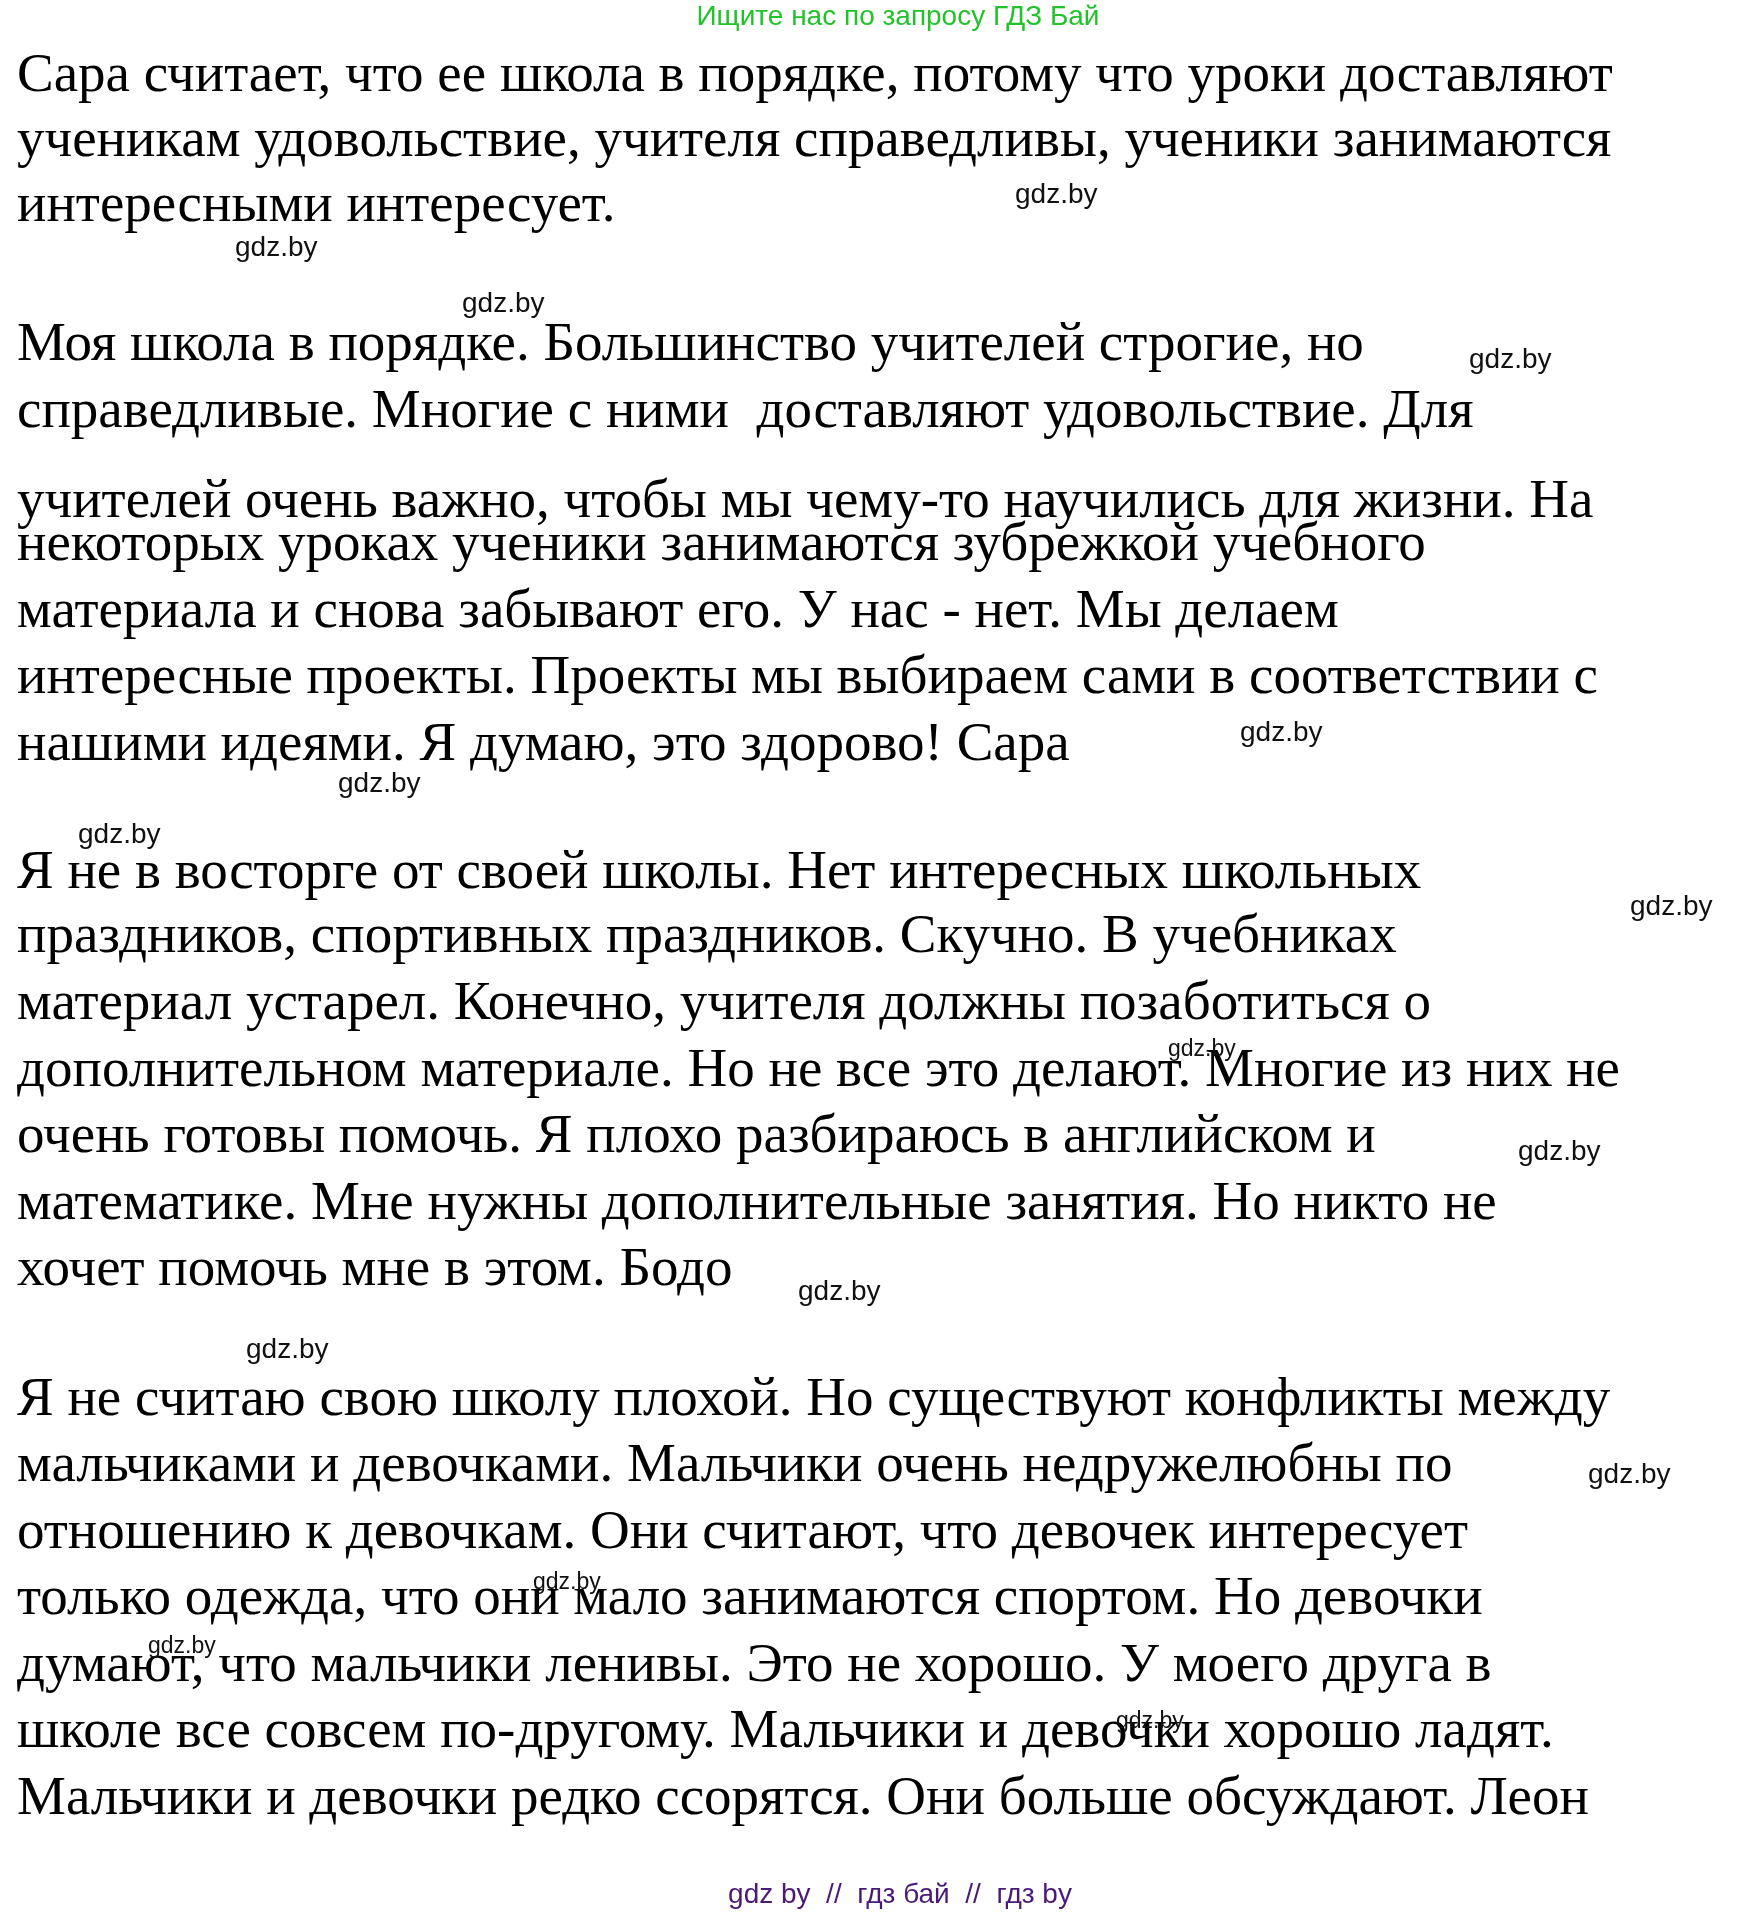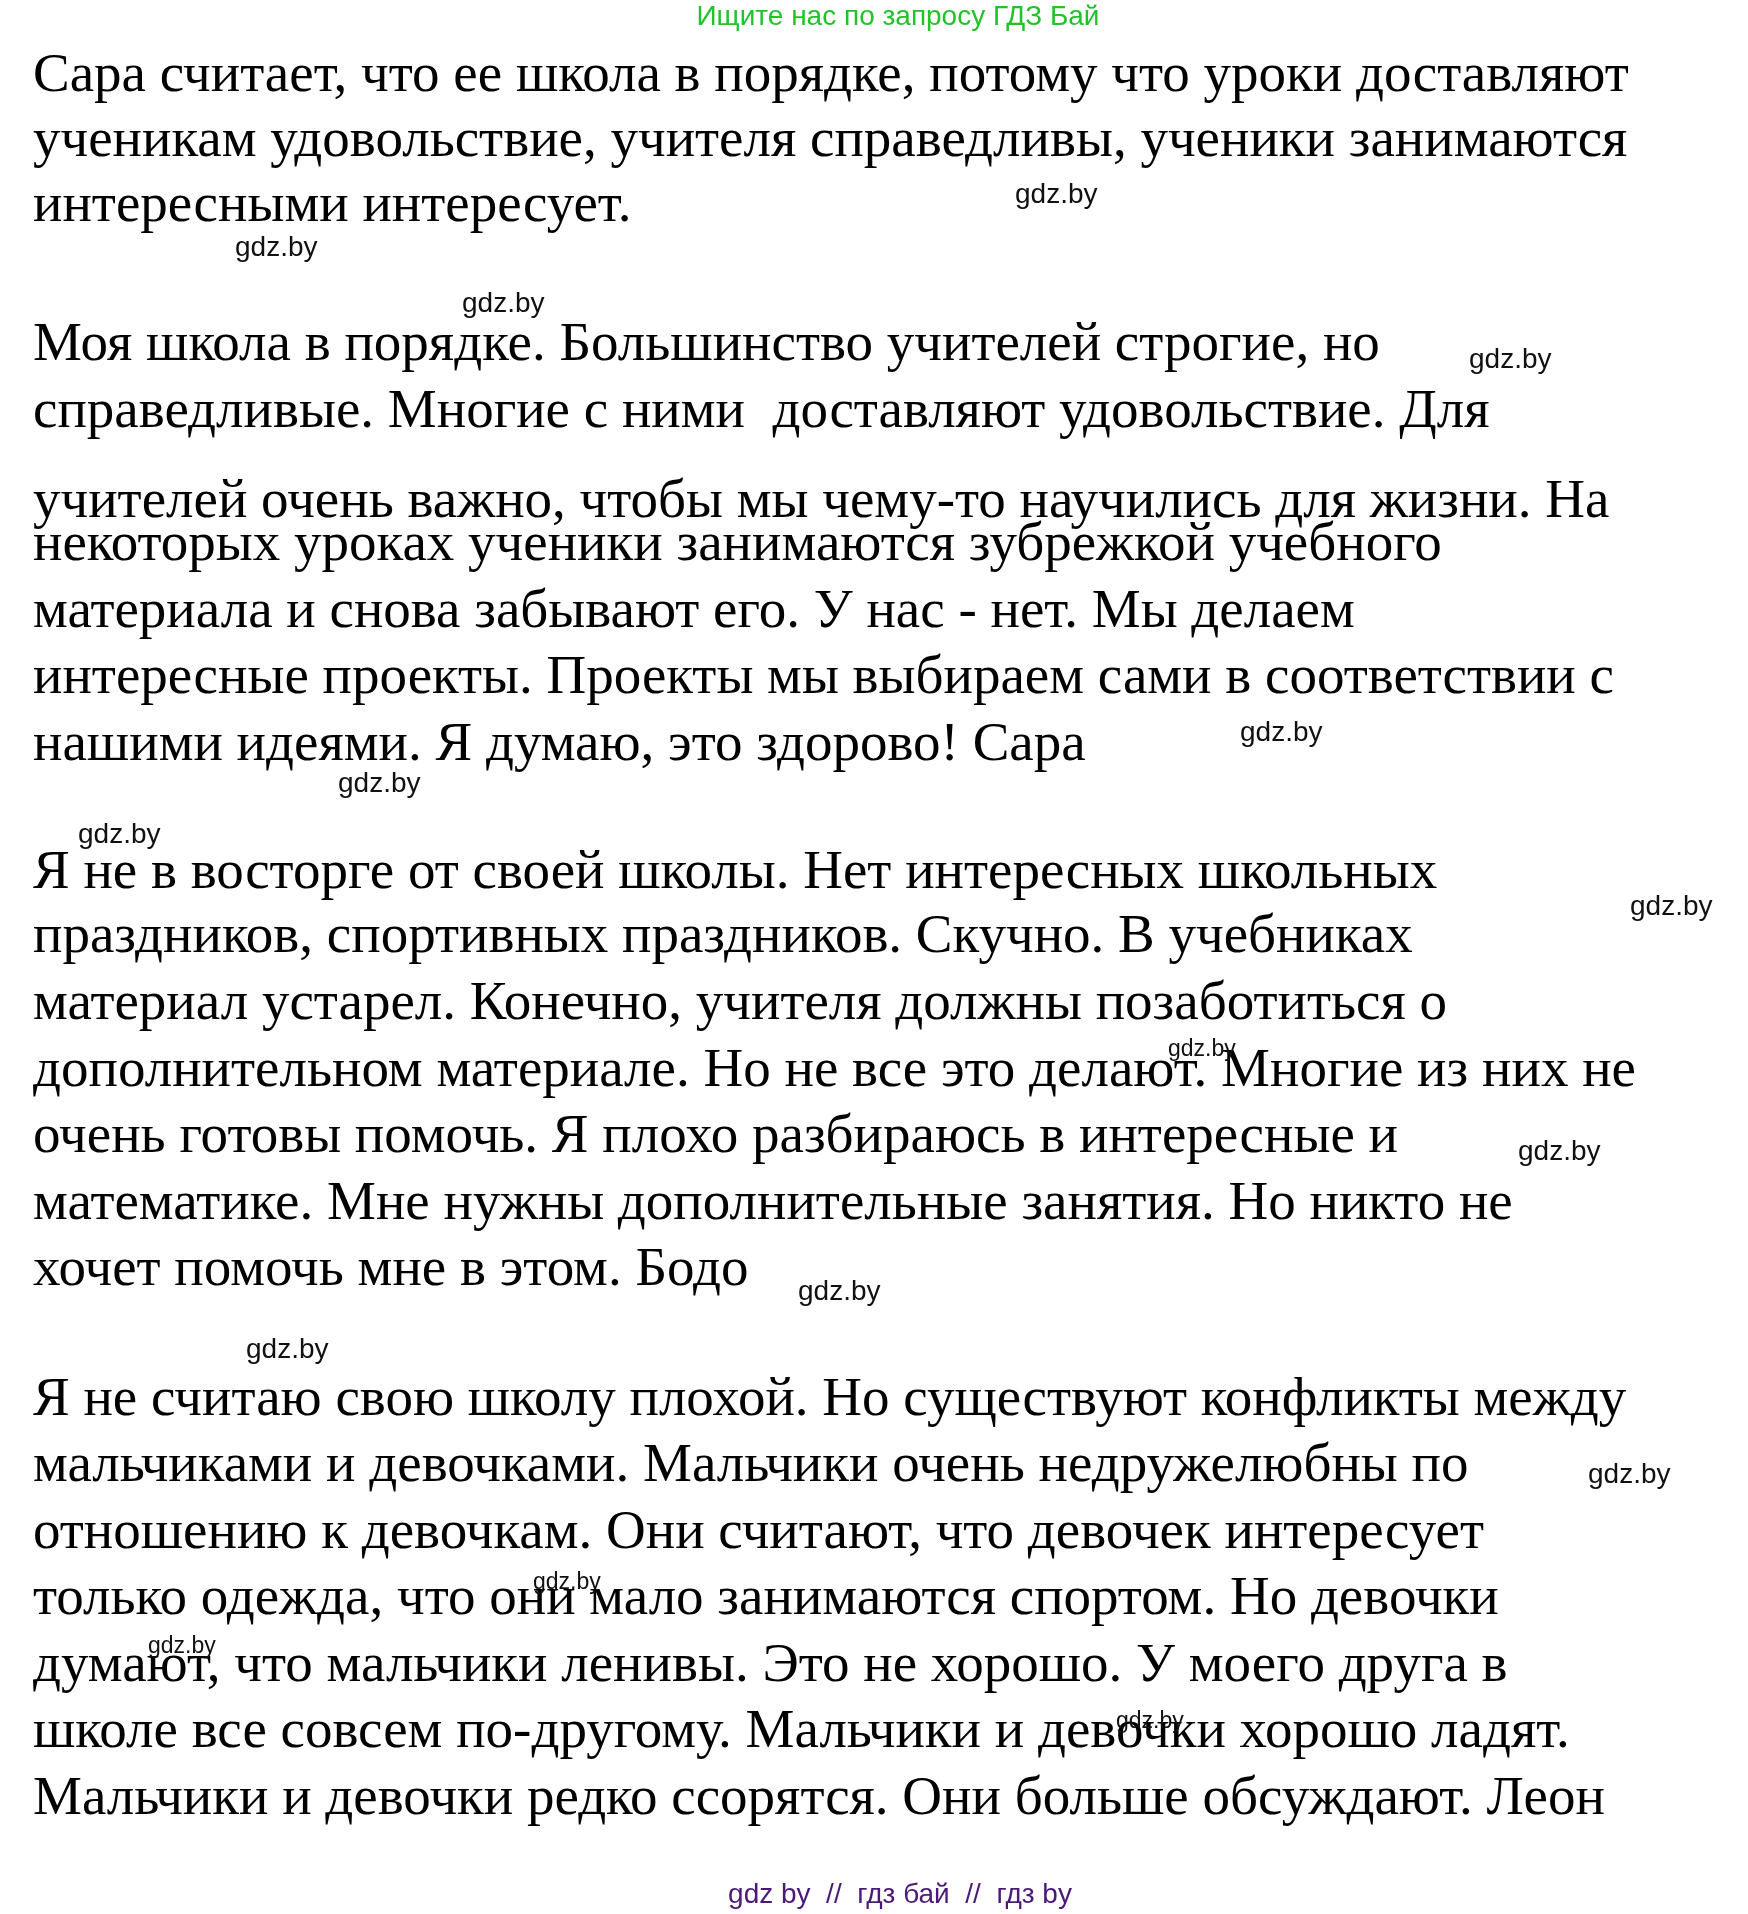--- a/index.html
+++ b/index.html
@@ -10,21 +10,21 @@
     font-size:28px; line-height:32px; color:#22c32a;padding-left:24px;
   }
   .footer {
     position:absolute; left:0; width:1748px; top:1878px; height:32px;
     text-align:center; font-family:"Liberation Sans", sans-serif;
     font-size:28px; line-height:32px; color:#4a1a78; white-space:pre;padding-left:26px;
   }
   .line {
     position:absolute; left:17px; white-space:pre;
     font-family:"Liberation Serif", serif; font-size:55px; line-height:66px;
-    height:66px; color:#000000;margin-left:16px;
+    height:66px; color:#000000;
   }
   .wm {
     position:absolute; white-space:pre;
     font-family:Liberation Sans, sans-serif; font-size:28px; line-height:28px;
     color:#111111;
   }
   .wm.small { font-size:23px; line-height:23px; }
 </style>
 </head>
 <body>
@@ -45,21 +45,21 @@
   <div class="line" style="top:576px">материала и снова забывают его. У нас - нет. Мы делаем</div>
   <div class="line" style="top:642px">интересные проекты. Проекты мы выбираем сами в соответствии с</div>
   <div class="line" style="top:709px">нашими идеями. Я думаю, это здорово! Сара</div>
 </div>
 
 <div>
   <div class="line" style="top:837px">Я не в восторге от своей школы. Нет интересных школьных</div>
   <div class="line" style="top:901px">праздников, спортивных праздников. Скучно. В учебниках</div>
   <div class="line" style="top:968px">материал устарел. Конечно, учителя должны позаботиться о</div>
   <div class="line" style="top:1035px">дополнительном материале. Но не все это делают. Многие из них не</div>
-  <div class="line" style="top:1101px">очень готовы помочь. Я плохо разбираюсь в интересные и</div>
+  <div class="line" style="top:1101px">очень готовы помочь. Я плохо разбираюсь в английском и</div>
   <div class="line" style="top:1168px">математике. Мне нужны дополнительные занятия. Но никто не</div>
   <div class="line" style="top:1234px">хочет помочь мне в этом. Бодо</div>
 </div>
 
 <div>
   <div class="line" style="top:1364px">Я не считаю свою школу плохой. Но существуют конфликты между</div>
   <div class="line" style="top:1430px">мальчиками и девочками. Мальчики очень недружелюбны по</div>
   <div class="line" style="top:1497px">отношению к девочкам. Они считают, что девочек интересует</div>
   <div class="line" style="top:1563px">только одежда, что они мало занимаются спортом. Но девочки</div>
   <div class="line" style="top:1630px">думают, что мальчики ленивы. Это не хорошо. У моего друга в</div>

